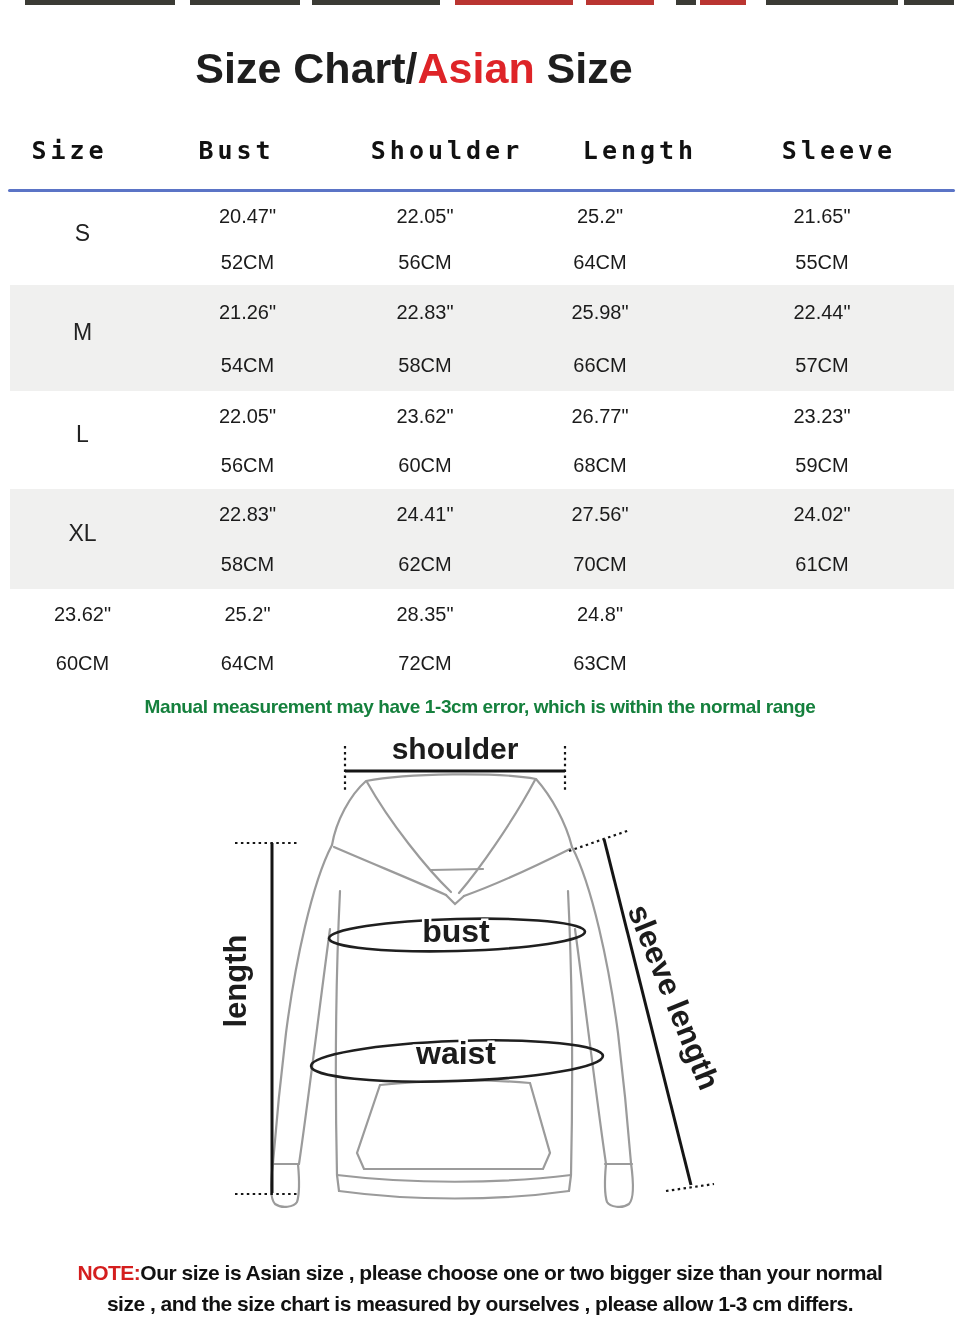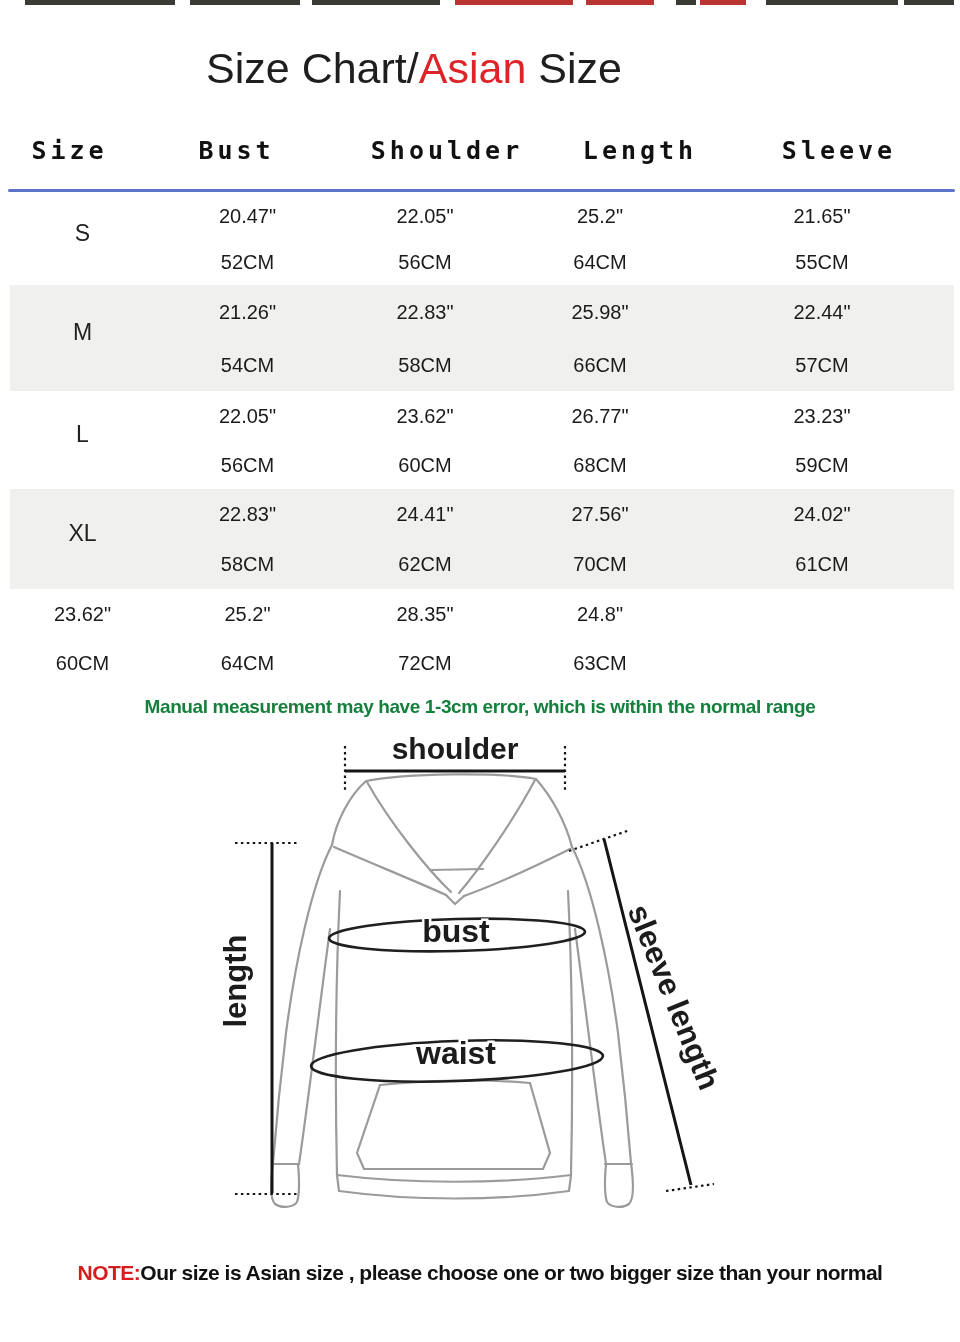--- a/index.html
+++ b/index.html
@@ -6,21 +6,21 @@
   .canvas{
     position:relative;width:960px;height:1342px;background:#fff;overflow:hidden;
     font-family:"Liberation Sans",sans-serif;color:#1b1b1b;
   }
   
   .top-strip{position:absolute;top:0;left:0;width:960px;height:6px;}
   .top-strip span{position:absolute;top:0;height:5px;display:block;opacity:.92;}
   
   .title{
     position:absolute;top:44px;left:0;width:828px;text-align:center;
-    font-size:43px;font-weight:normal;letter-spacing:0;color:#1e1e1e;margin:0;
+    font-size:43px;font-weight:bold;letter-spacing:0;color:#1e1e1e;margin:0;
   }
   .title .red{color:#de2428;}
   
   .thead{
     position:absolute;top:128px;left:10px;width:944px;height:44px;
     display:grid;grid-template-columns:145px 185px 170px 180px 264px;align-items:center;
     font-family:"DejaVu Sans Mono",monospace;font-weight:bold;font-size:25px;
     letter-spacing:4px;color:#111;
   }
   .thead .th{text-align:center;}
@@ -235,15 +235,16 @@
 
     <text x="275" y="36" text-anchor="middle" font-size="30">shoulder</text>
     <text x="276" y="219" text-anchor="middle" font-size="32">bust</text>
     <text x="276" y="341" text-anchor="middle" font-size="32">waist</text>
     <text x="66" y="258" text-anchor="middle" font-size="31" transform="rotate(-90 66 258)">length</text>
     <text x="484" y="278" text-anchor="middle" font-size="31" transform="rotate(68 484 278)">sleeve length</text>
   </svg>
 
   <div class="footer">
     <div class="fline"><span class="red-b">NOTE:</span><span>Our size is Asian size , please choose one or two bigger size than your normal</span></div>
+    <div class="fline"><span>size , and the size chart is measured by ourselves , please allow 1-3 cm differs.</span></div>
   </div>
 
 </div>
 
 </body></html>

